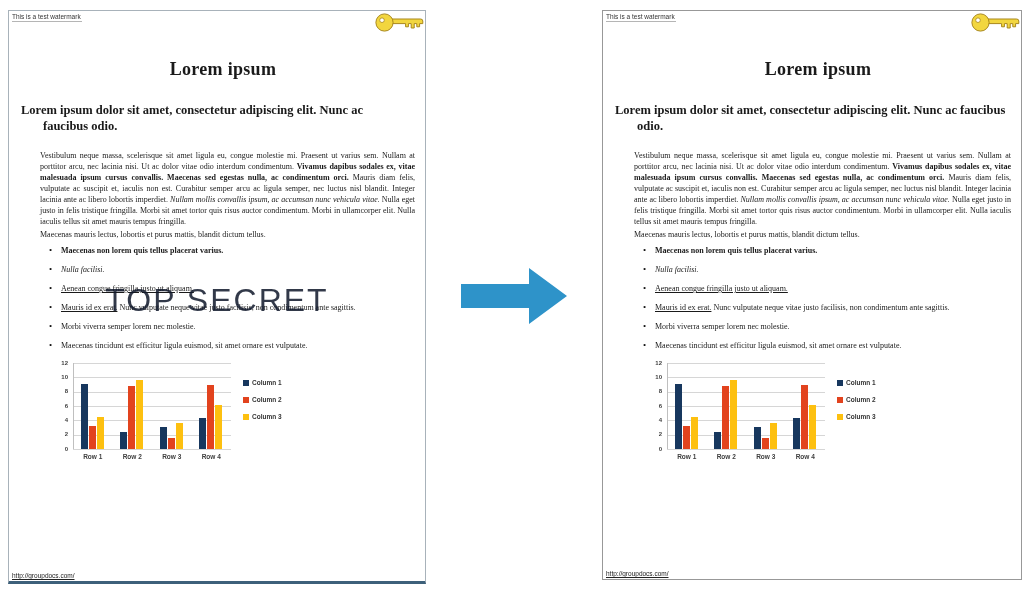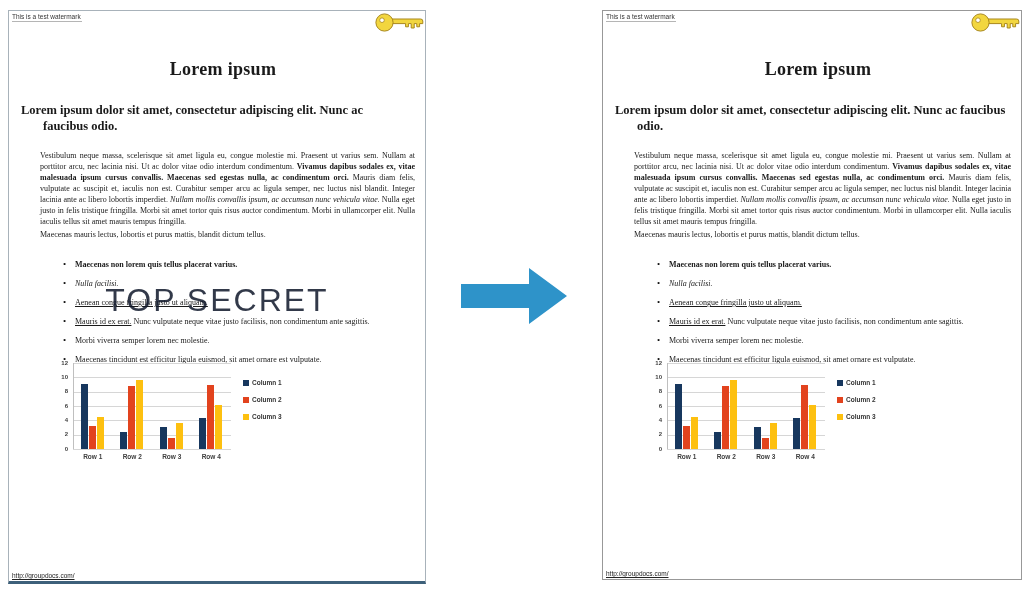--- a/index.html
+++ b/index.html
@@ -32,21 +32,21 @@
   }
   .para1{
     position:absolute;top:139px;left:31px;right:10px;
     font-size:8px;line-height:1.38;color:#1a1a1a;text-align:justify;
   }
   .para2{
     position:absolute;top:219px;left:31px;right:10px;
     font-size:8px;color:#1a1a1a;
   }
   ul.doc-list{
-    position:absolute;top:235px;left:52px;right:14px;margin:14px;padding:0;list-style:none;
+    position:absolute;top:235px;left:52px;right:14px;margin:0;padding:0;list-style:none;
   }
   ul.doc-list li{
     position:relative;font-size:8px;color:#1a1a1a;margin-bottom:9.5px;line-height:1.2;
   }
   ul.doc-list li::before{
     content:"\2022";position:absolute;left:-12px;top:-1px;font-size:9px;color:#111;
   }
   .b{font-weight:bold;}
   .i{font-style:italic;}
   .u{text-decoration:underline;}

